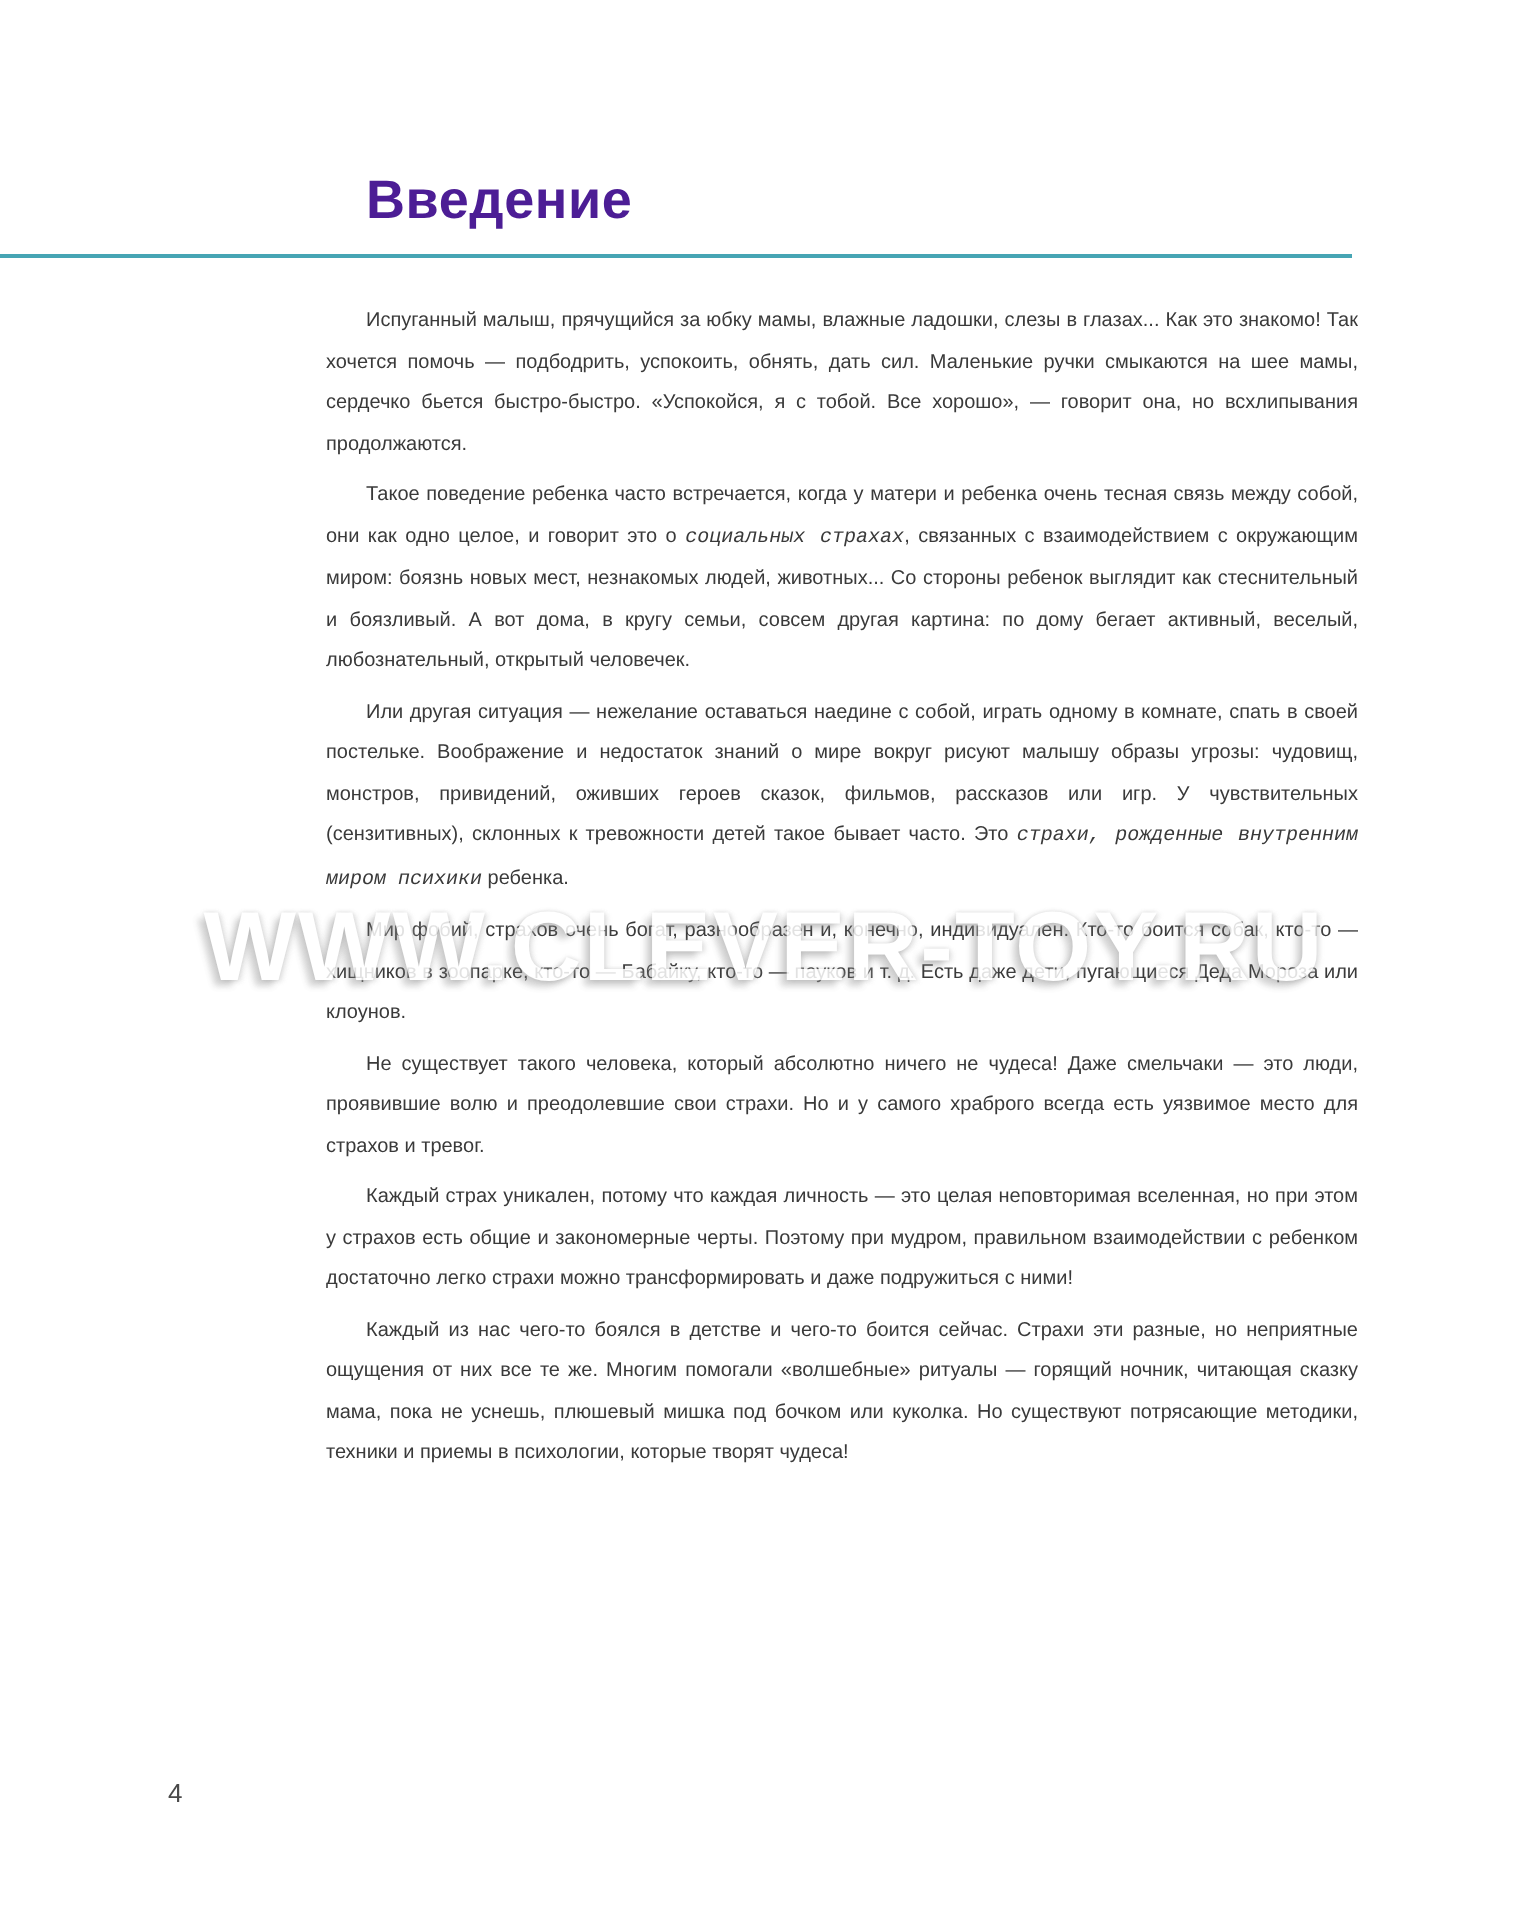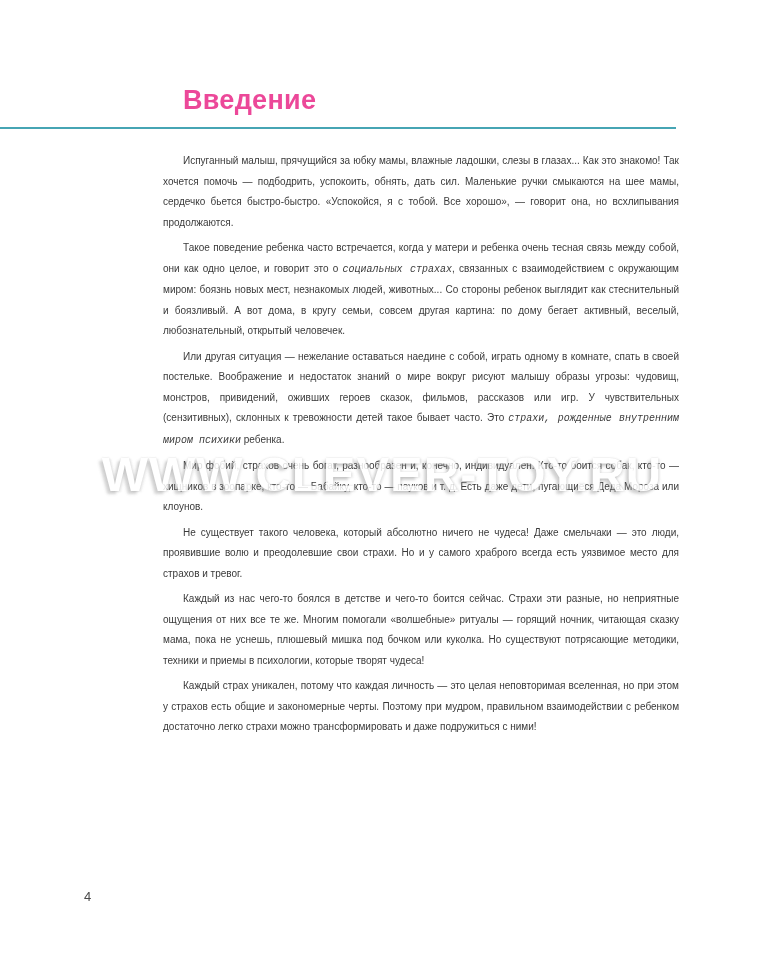--- a/index.html
+++ b/index.html
@@ -10,21 +10,21 @@
     position: relative;
     overflow: hidden;
   }
   .page { position: absolute; inset: 0; background: #ffffff; }
 
   .page-title {
     position: absolute; left: 183px; top: 85px;
     margin: 0;
     font-size: 27px; font-weight: 700;
     letter-spacing: 0.3px;
-    color: #ec4899;
+    color: #4c1d95;
   }
   .title-rule {
     position: absolute; left: 0; top: 127px;
     width: 676px; height: 2px;
     background: #46a5b4;
   }
 
   .body-col {
     position: absolute; left: 163px; top: 151px;
     width: 516px;
@@ -64,21 +64,21 @@
   <h1 class="page-title">Введение</h1>
 
   <div class="title-rule"></div>
 
   <main class="body-col" id="body-col">
       <p><span>Испуганный малыш, прячущийся за юбку мамы, влажные ладошки, слезы в глазах... Как это знакомо! Так хочется помочь — подбодрить, успокоить, обнять, дать сил. Маленькие ручки смыкаются на шее мамы, сердечко бьется быстро-быстро. «Успокойся, я с тобой. Все хорошо», — говорит она, но всхлипывания продолжаются.</span></p>
       <p><span>Такое поведение ребенка часто встречается, когда у матери и ребенка очень тесная связь между собой, они как одно целое, и говорит это о </span><em>социальных страхах</em><span>, связанных с взаимодействием с окружающим миром: боязнь новых мест, незнакомых людей, животных... Со стороны ребенок выглядит как стеснительный и боязливый. А вот дома, в кругу семьи, совсем другая картина: по дому бегает активный, веселый, любознательный, открытый человечек.</span></p>
       <p><span>Или другая ситуация — нежелание оставаться наедине с собой, играть одному в комнате, спать в своей постельке. Воображение и недостаток знаний о мире вокруг рисуют малышу образы угрозы: чудовищ, монстров, привидений, оживших героев сказок, фильмов, рассказов или игр. У чувствительных (сензитивных), склонных к тревожности детей такое бывает часто. Это </span><em>страхи, рожденные внутренним миром психики</em><span> ребенка.</span></p>
       <p><span>Мир фобий, страхов очень богат, разнообразен и, конечно, индивидуален. Кто-то боится собак, кто-то — хищников в зоопарке, кто-то — Бабайку, кто-то — пауков и т. д. Есть даже дети, пугающиеся Деда Мороза или клоунов.</span></p>
       <p><span>Не существует такого человека, который абсолютно ничего не чудеса! Даже смельчаки — это люди, проявившие волю и преодолевшие свои страхи. Но и у самого храброго всегда есть уязвимое место для страхов и тревог.</span></p>
+      <p><span>Каждый страх уникален, потому что каждая личность — это целая неповторимая вселенная, но при этом у страхов есть общие и закономерные черты. Поэтому при мудром, правильном взаимодействии с ребенком достаточно легко страхи можно трансформировать и даже подружиться с ними!</span></p>
       <p><span>Каждый из нас чего-то боялся в детстве и чего-то боится сейчас. Страхи эти разные, но неприятные ощущения от них все те же. Многим помогали «волшебные» ритуалы — горящий ночник, читающая сказку мама, пока не уснешь, плюшевый мишка под бочком или куколка. Но существуют потрясающие методики, техники и приемы в психологии, которые творят чудеса!</span></p>
-      <p><span>Каждый страх уникален, потому что каждая личность — это целая неповторимая вселенная, но при этом у страхов есть общие и закономерные черты. Поэтому при мудром, правильном взаимодействии с ребенком достаточно легко страхи можно трансформировать и даже подружиться с ними!</span></p>
     </main>
 
   <div class="watermark">WWW.CLEVER-TOY.RU</div>
 
   <div class="page-number">4</div>
 
 </div>
 
 </body></html>

